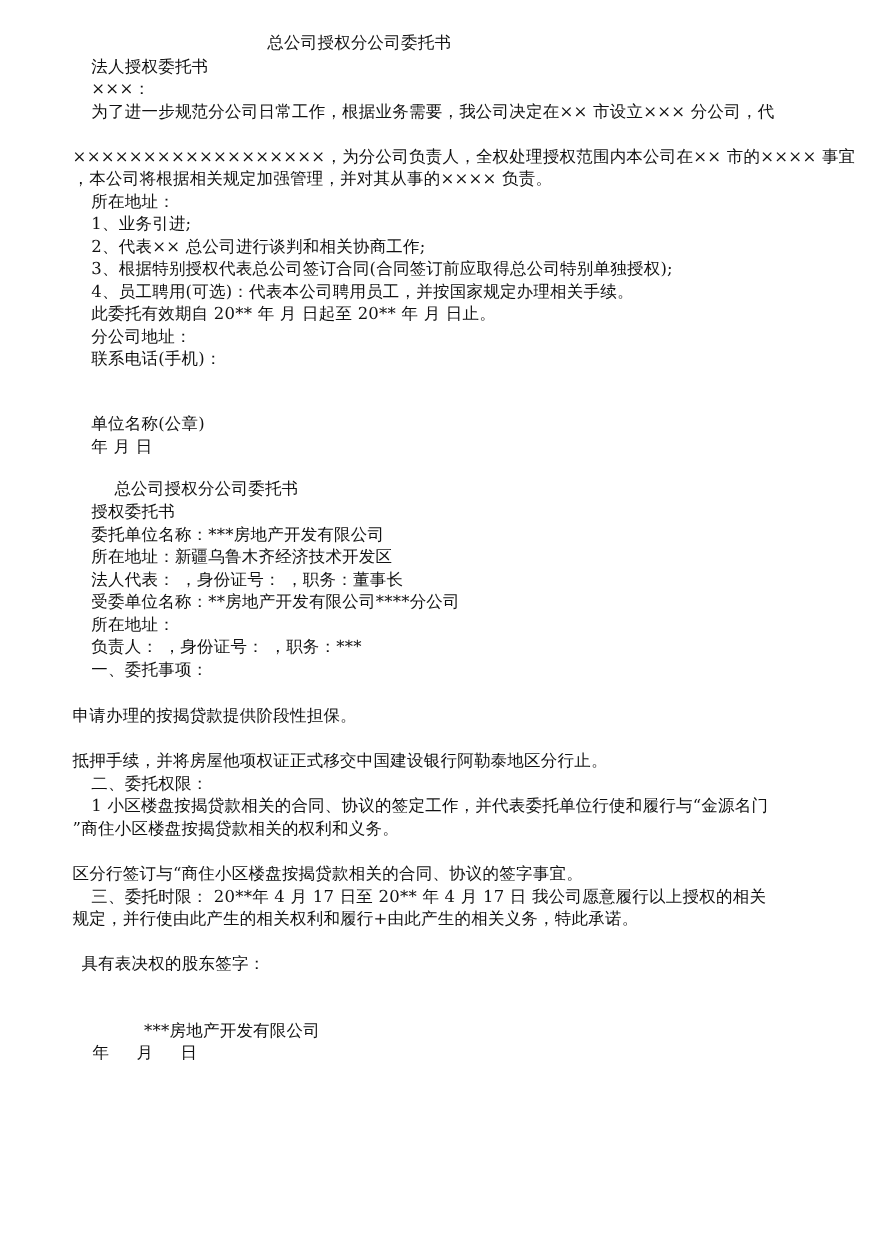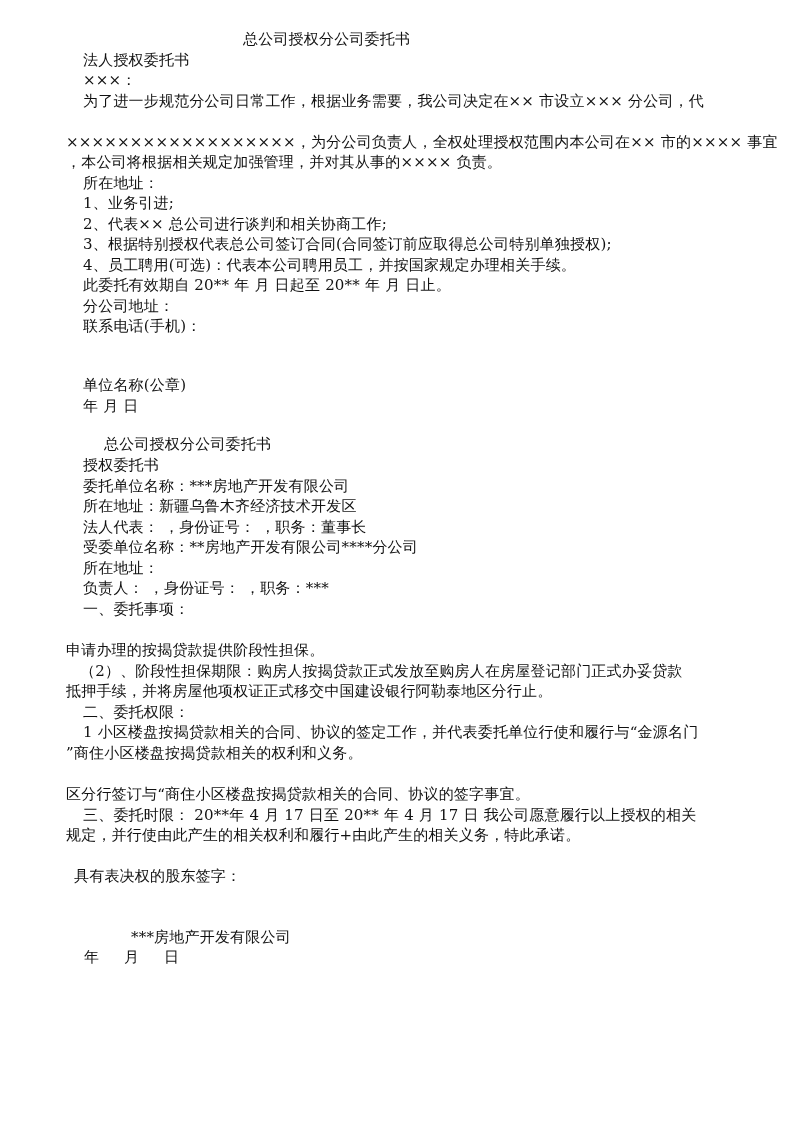--- a/index.html
+++ b/index.html
@@ -34,21 +34,20 @@
   <div class="ln" style="left:104px;top:434px">总公司授权分公司委托书</div>
   <div class="ln" style="left:83px;top:455px">授权委托书</div>
   <div class="ln" style="left:83px;top:476px">委托单位名称：***房地产开发有限公司</div>
   <div class="ln" style="left:83px;top:496px">所在地址：新疆乌鲁木齐经济技术开发区</div>
   <div class="ln" style="left:83px;top:517px">法人代表：       ，身份证号：        ，职务：董事长</div>
   <div class="ln" style="left:83px;top:537px">受委单位名称：**房地产开发有限公司****分公司</div>
   <div class="ln" style="left:83px;top:558px">所在地址：</div>
   <div class="ln" style="left:83px;top:578px">负责人：       ，身份证号：        ，职务：***</div>
   <div class="ln" style="left:83px;top:599px">一、委托事项：</div>
   <div class="ln" style="top:640px">申请办理的按揭贷款提供阶段性担保。</div>
-  <div class="ln" style="left:80px;top:661px">（2）、阶段性担保期限：购房人按揭贷款正式发放至购房人在房屋登记部门正式办妥贷款</div>
   <div class="ln" style="top:681px">抵押手续，并将房屋他项权证正式移交中国建设银行阿勒泰地区分行止。</div>
   <div class="ln" style="left:83px;top:702px">二、委托权限：</div>
   <div class="ln" style="left:83px;top:722px">1 小区楼盘按揭贷款相关的合同、协议的签定工作，并代表委托单位行使和履行与“金源名门</div>
   <div class="ln" style="top:743px">”商住小区楼盘按揭贷款相关的权利和义务。</div>
   <div class="ln" style="top:784px">区分行签订与“商住小区楼盘按揭贷款相关的合同、协议的签字事宜。</div>
   <div class="ln" style="left:83px;top:805px">三、委托时限：     20**年 4 月  17 日至   20**  年 4 月 17 日 我公司愿意履行以上授权的相关</div>
   <div class="ln" style="top:825px">规定，并行使由此产生的相关权利和履行+由此产生的相关义务，特此承诺。</div>
   <div class="ln" style="left:74px;top:866px">具有表决权的股东签字：</div>
   <div class="ln" style="left:131px;top:927px">***房地产开发有限公司</div>
   <div class="ln" style="left:84px;top:947px;white-space:pre">年     月     日</div>

